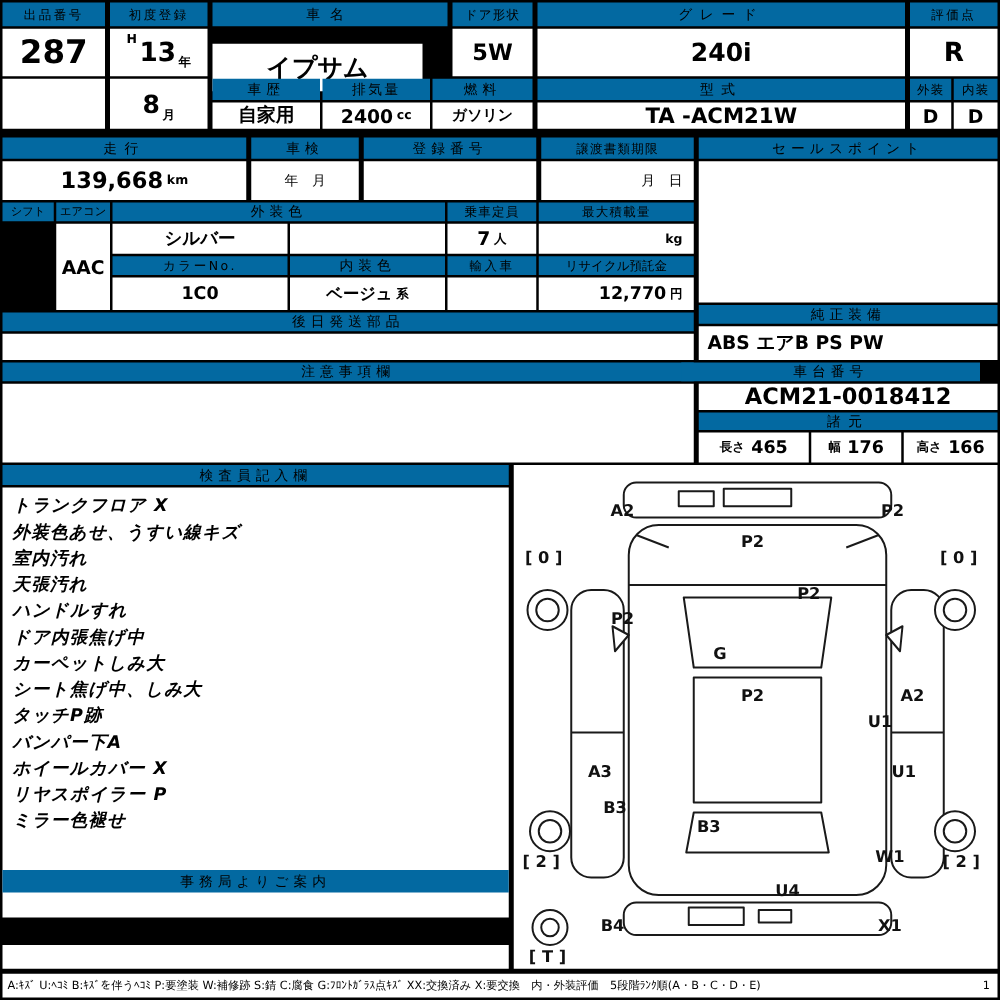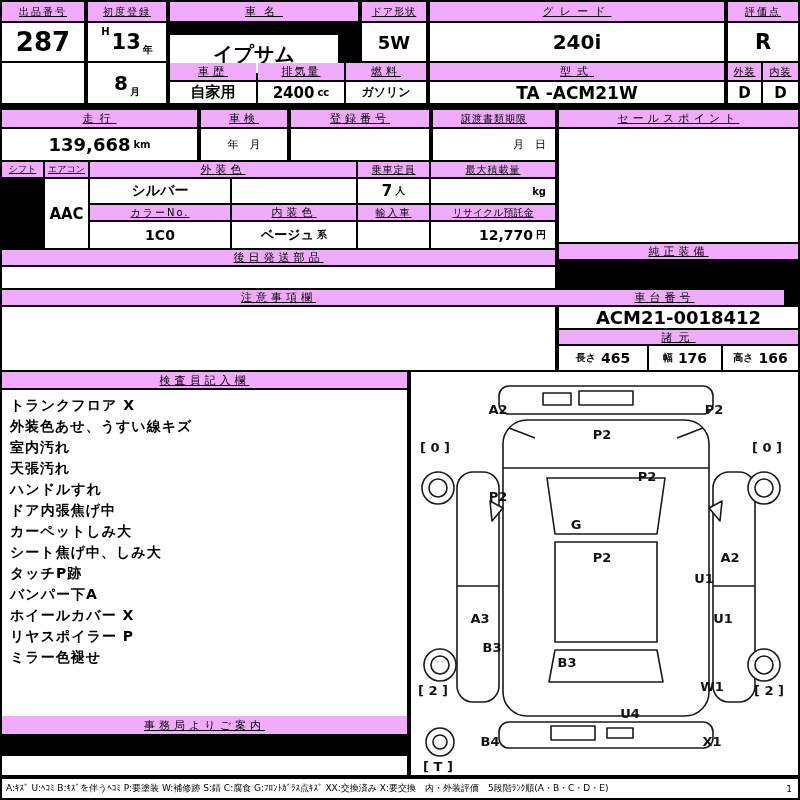--- a/index.html
+++ b/index.html
@@ -1,36 +1,36 @@
 <!DOCTYPE html>
 <html><head>
 <meta charset="utf-8">
 <style>
   * { margin:0; padding:0; box-sizing:border-box; }
   html,body { background:#fff; }
   body { font-family:"DejaVu Sans","Liberation Sans",sans-serif; color:#000; }
   .sheet { position:relative; width:800px; height:800px; background:#000; overflow:hidden; }
   .cell { position:absolute; background:#fff; display:flex; align-items:center; justify-content:center;
           white-space:nowrap; overflow:hidden; color:#000; }
-  .hdr { background:#f0abfc; font-size:11px; letter-spacing:3px;text-decoration:underline; }
+  .hdr { background:#0369a1; font-size:11px; letter-spacing:3px; }
   .val { font-weight:bold; }
   .left { justify-content:flex-start; padding-left:7px; }
   .right { justify-content:flex-end; padding-right:9px; }
   .fs9{font-size:9px}.fs10{font-size:10px}
   .ls0{letter-spacing:0}.ls1{letter-spacing:1px}.ls2{letter-spacing:2px}
   .ls4{letter-spacing:4px}.ls6{letter-spacing:6px}.ls8{letter-spacing:8px}
   .v26{font-size:26px}.v24{font-size:21px}.v20{font-size:20px}.v18{font-size:18px}
   .v17{font-size:17px}.v15{font-size:15px}.v14{font-size:14px}.v13{font-size:13px}
   .v12{font-size:12px}.v11{font-size:11px; font-weight:normal}
   .u { font-size:10px; font-weight:bold; margin-left:3px; }
   .era { font-size:10px; font-weight:bold; align-self:flex-start; margin:3px 2px 0 0; }
   .yu  { font-size:10px; font-weight:bold; align-self:flex-end; margin:0 0 4px 2px; }
   .speclbl { font-size:10px; font-weight:bold; margin-right:5px; }
   .notes { display:block; padding:5px 0 0 8px; }
-  .note { font-size:14px; font-weight:bold; line-height:21px; letter-spacing:1px; }
+  .note { font-size:14px; font-weight:bold; line-height:21px; letter-spacing:1px;font-style:italic; }
   .legend { font-size:9px; justify-content:space-between; padding:0 6px 0 4px; }
   .car { fill:#fff; stroke:#1a1a1a; stroke-width:1.6; stroke-linejoin:round; }
   .dlbl { font-family:"DejaVu Sans","Liberation Sans",sans-serif; font-size:13px; font-weight:bold;
           fill:#111; text-anchor:middle; dominant-baseline:central; }
 </style>
 </head>
 <body>
 
 <div class="sheet">
 
@@ -118,20 +118,21 @@
   </div>
   <div class="cell" style="left:358px;top:222px;width:71px;height:26px"></div>
   <div class="cell val right" style="left:431px;top:222px;width:124px;height:26px">
     <span class="v14">12,770</span>
       <span class="u">円</span>
   </div>
 
   <div class="cell hdr ls4" style="left:2px;top:250px;width:553px;height:15px">後日発送部品</div>
   <div class="cell" style="left:2px;top:267px;width:553px;height:21px"></div>
   <div class="cell hdr ls4" style="left:559px;top:244px;width:239px;height:15px">純正装備</div>
+  <div class="cell val v15 left" style="left:559px;top:261px;width:239px;height:27px">ABS エアB PS PW</div>
 
   <div class="cell hdr ls4" style="left:2px;top:290px;width:553px;height:15px">注意事項欄</div>
   <div class="cell" style="left:2px;top:307px;width:553px;height:63px"></div>
   <div class="cell hdr ls4" style="left:545px;top:290px;width:239px;height:15px">車台番号</div>
   <div class="cell val v18" style="left:559px;top:307px;width:239px;height:21px">ACM21-0018412</div>
   <div class="cell hdr ls6" style="left:559px;top:330px;width:239px;height:14px">諸元</div>
   <div class="cell val" style="left:559px;top:346px;width:88px;height:24px">
     <span class="speclbl">長さ</span>
       <span class="v14">465</span>
   </div>
@@ -153,21 +154,21 @@
       <div class="note">ハンドルすれ</div>
       <div class="note">ドア内張焦げ中</div>
       <div class="note">カーペットしみ大</div>
       <div class="note">シート焦げ中、しみ大</div>
       <div class="note">タッチP跡</div>
       <div class="note">バンパー下A</div>
       <div class="note">ホイールカバー X</div>
       <div class="note">リヤスポイラー P</div>
       <div class="note">ミラー色褪せ</div>
     </div>
-  <div class="cell hdr ls4" style="left:2px;top:716px;width:405px;height:18px">事務局よりご案内</div>
+  <div class="cell hdr ls4" style="left:2px;top:696px;width:405px;height:18px">事務局よりご案内</div>
   <div class="cell" style="left:2px;top:756px;width:405px;height:19px"></div>
 
   <div class="cell" style="left:411px;top:372px;width:387px;height:403px">
     <svg id="car-svg" viewBox="0 0 387 403" width="387" height="403">
       <g class="car">
 
         <rect x="92" y="48" width="206" height="296" rx="24"></rect>
         <line x1="92" y1="96" x2="298" y2="96"></line>
         <line x1="98" y1="56" x2="124" y2="66"></line>
         <line x1="292" y1="56" x2="266" y2="66"></line>

